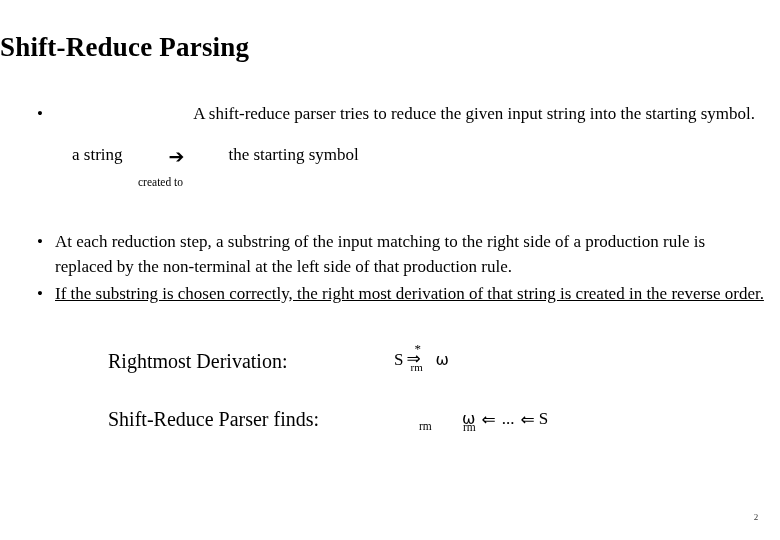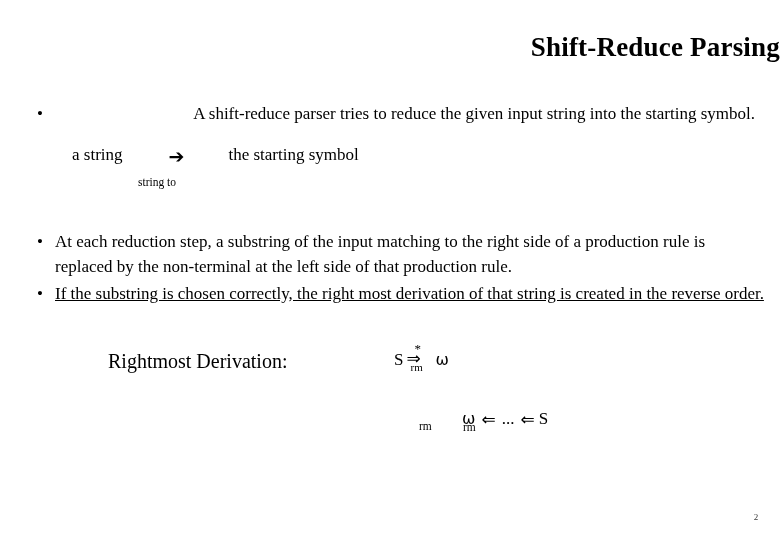--- a/index.html
+++ b/index.html
@@ -22,21 +22,21 @@
     inset: 0;
     background: #ffffff;
   }
 
   
   .title {
     position: absolute;
     top: 30px;
     left: 0;
     width: 780px;
-    text-align: right;
+    text-align: left;
     font-size: 27px;
     font-weight: bold;
     letter-spacing: 0.2px;
     line-height: 34px;
     white-space: nowrap;
   }
 
   
   .bullet-row {
     position: absolute;
@@ -206,21 +206,21 @@
   <div class="bullet-row" id="bullet1">
     <span class="bullet-mark">•</span>
     <span class="bullet-text">A shift-reduce parser tries to reduce the given input string into the starting symbol.</span>
   </div>
 
   <div class="reduce-line">
     <span>a string</span>
     <span class="reduce-arrow">➔</span>
     <span>the starting symbol</span>
   </div>
-  <div class="reduced-to">string to</div>
+  <div class="reduced-to">created to</div>
 
   <div class="bullet-row" id="bullet2">
     <span class="bullet-mark">•</span>
     <span class="bullet-text">At each reduction step, a substring of the input matching to the right side of a production rule is replaced by the non-terminal at the left side of that production rule.</span>
   </div>
 
   <div class="bullet-row" id="bullet3">
     <span class="bullet-mark">•</span>
     <span class="bullet-text">If the substring is chosen correctly, the right most derivation of that string is created in the reverse order.</span>
   </div>
@@ -230,20 +230,21 @@
   <div class="deriv-expr" id="rightmost-expr">
     <span class="sym">S</span>
     <span class="arrow-stack">
       <span class="star">*</span>
       <span class="darrow">⇒</span>
       <span class="rm">rm</span>
     </span>
     <span class="omega">ω</span>
   </div>
 
+  <div class="deriv-label" id="parser-label">Shift-Reduce Parser finds:</div>
 
   <div class="rm-small" id="rm-left">rm</div>
 
   <div class="rm-small" id="rm-right">rm</div>
 
   <div id="parser-expr">
     <span class="omega">ω</span>
     <span class="larrow">⇐</span>
     <span class="dots">...</span>
     <span class="larrow">⇐</span>

